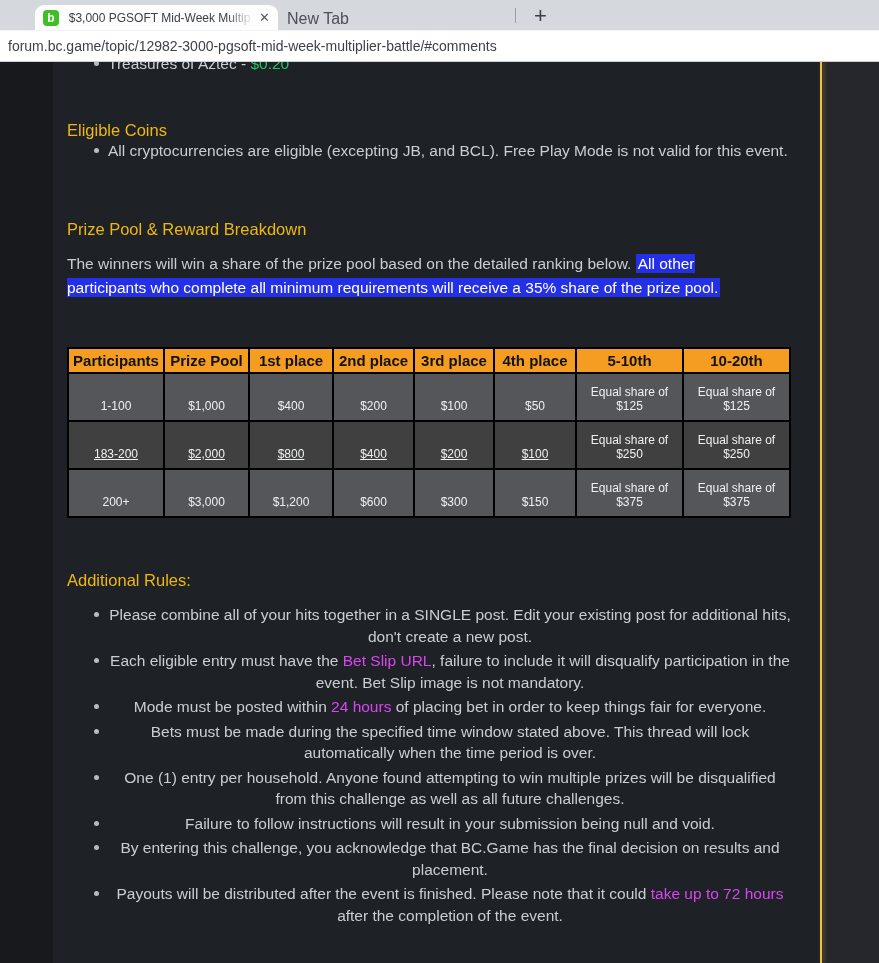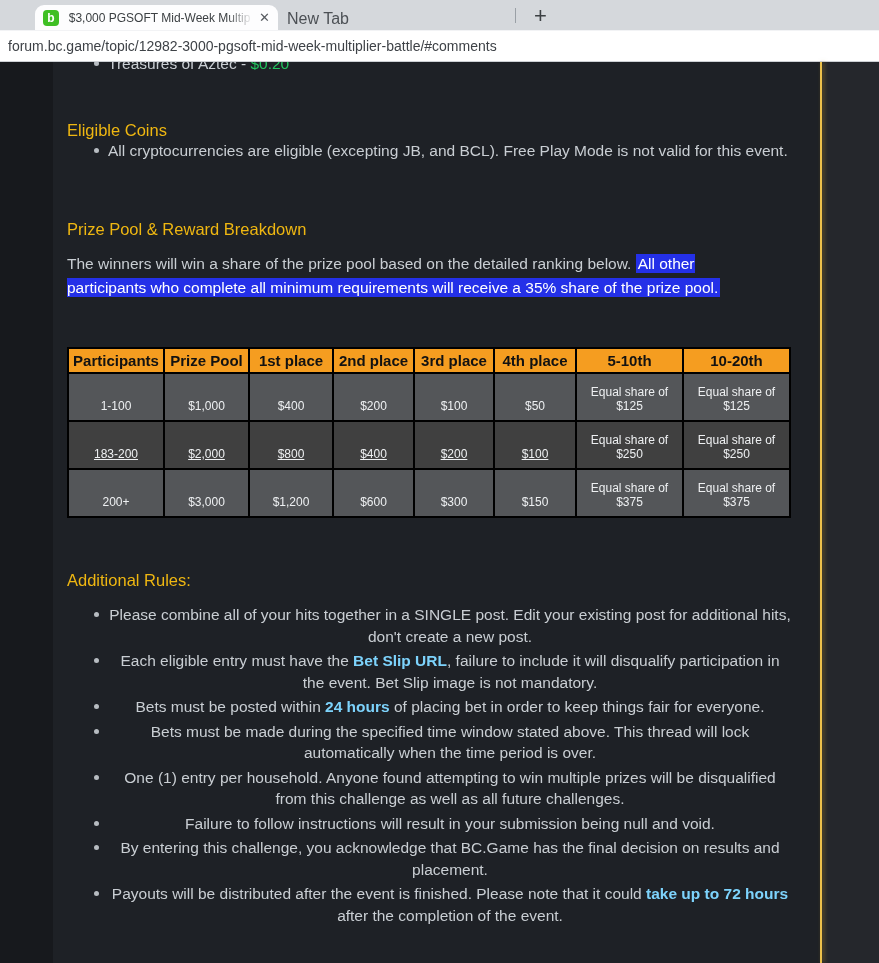--- a/index.html
+++ b/index.html
@@ -93,21 +93,21 @@
   table.prize td {
     color:#eef0f2; font-size:12px; text-align:center;
     vertical-align:bottom; padding:0 2px 7px 2px; height:48px;
   }
   tr.row-gray td  { background:#545659; }
   tr.row-black td { background:#404040;text-decoration:underline; }
   .equal { display:inline-block; max-width:94px; }
 
   .h-rules { margin-top:52px; }
   .rules { margin-top:14px !important;text-align:center; }
-  .em { color:#7dd3fc; font-weight:bold; }
+  .em { color:#d946ef; font-weight:normal; }
 </style>
 </head>
 <body>
 
 <div class="browser">
   <div class="tabstrip">
     <div class="tab-active">
       <span class="favicon">b</span>
       <span class="tab-title">$3,000 PGSOFT Mid-Week Multip</span>
       <span class="tab-close">✕</span>
@@ -204,21 +204,21 @@
 
     <h3 class="h h-rules">Additional Rules:</h3>
     <ul class="blist rules">
       <li>
         <span>Please combine all of your hits together in a SINGLE post. Edit your existing post for additional hits, don't create a new post.</span><strong class="em"></strong><span></span>
       </li>
       <li>
         <span>Each eligible entry must have the </span><strong class="em">Bet Slip URL</strong><span>, failure to include it will disqualify participation in the event. Bet Slip image is not mandatory.</span>
       </li>
       <li>
-        <span>Bets must be posted within </span><strong class="em">24 hours</strong><span> of placing bet in order to keep things fair for everyone.</span>
+        <span>Mode must be posted within </span><strong class="em">24 hours</strong><span> of placing bet in order to keep things fair for everyone.</span>
       </li>
       <li>
         <span>Bets must be made during the specified time window stated above. This thread will lock automatically when the time period is over.</span><strong class="em"></strong><span></span>
       </li>
       <li>
         <span>One (1) entry per household. Anyone found attempting to win multiple prizes will be disqualified from this challenge as well as all future challenges.</span><strong class="em"></strong><span></span>
       </li>
       <li>
         <span>Failure to follow instructions will result in your submission being null and void.</span><strong class="em"></strong><span></span>
       </li>

